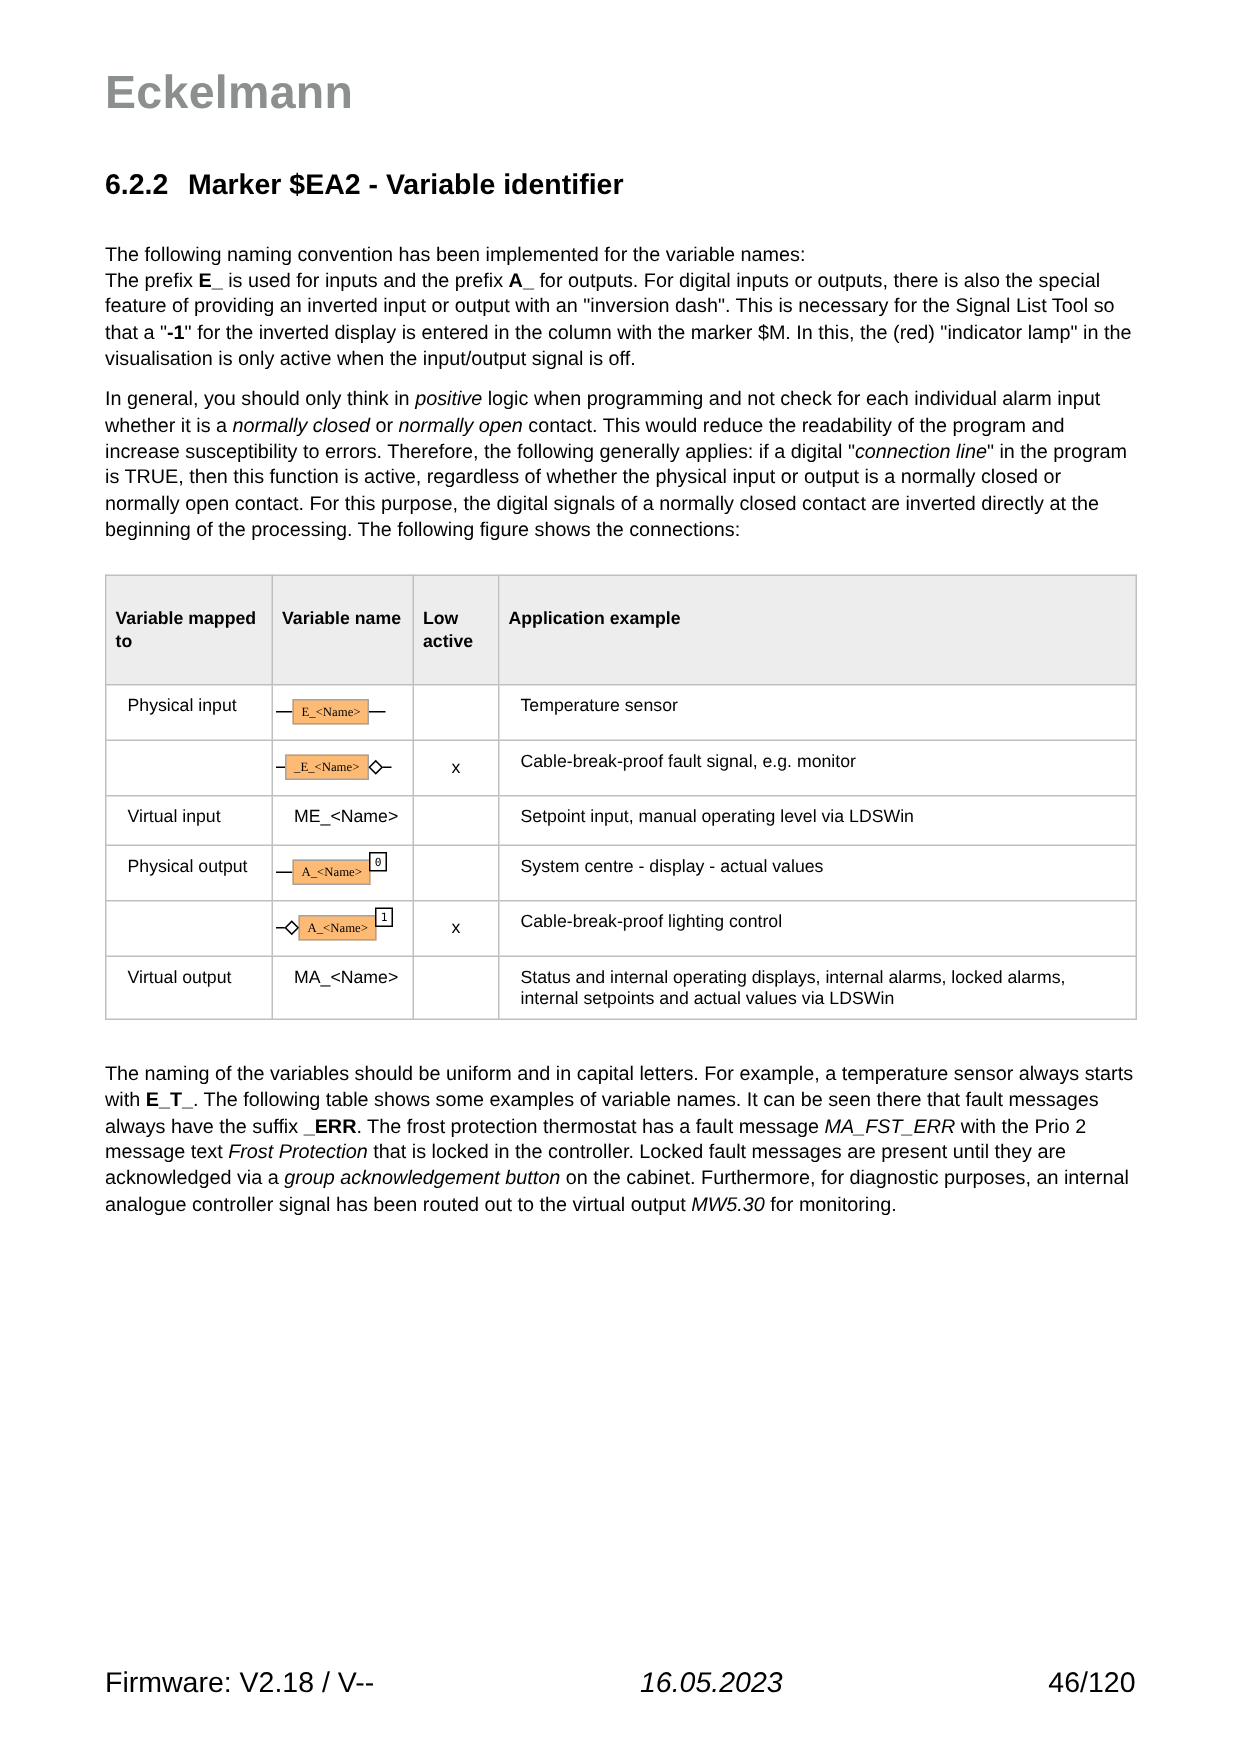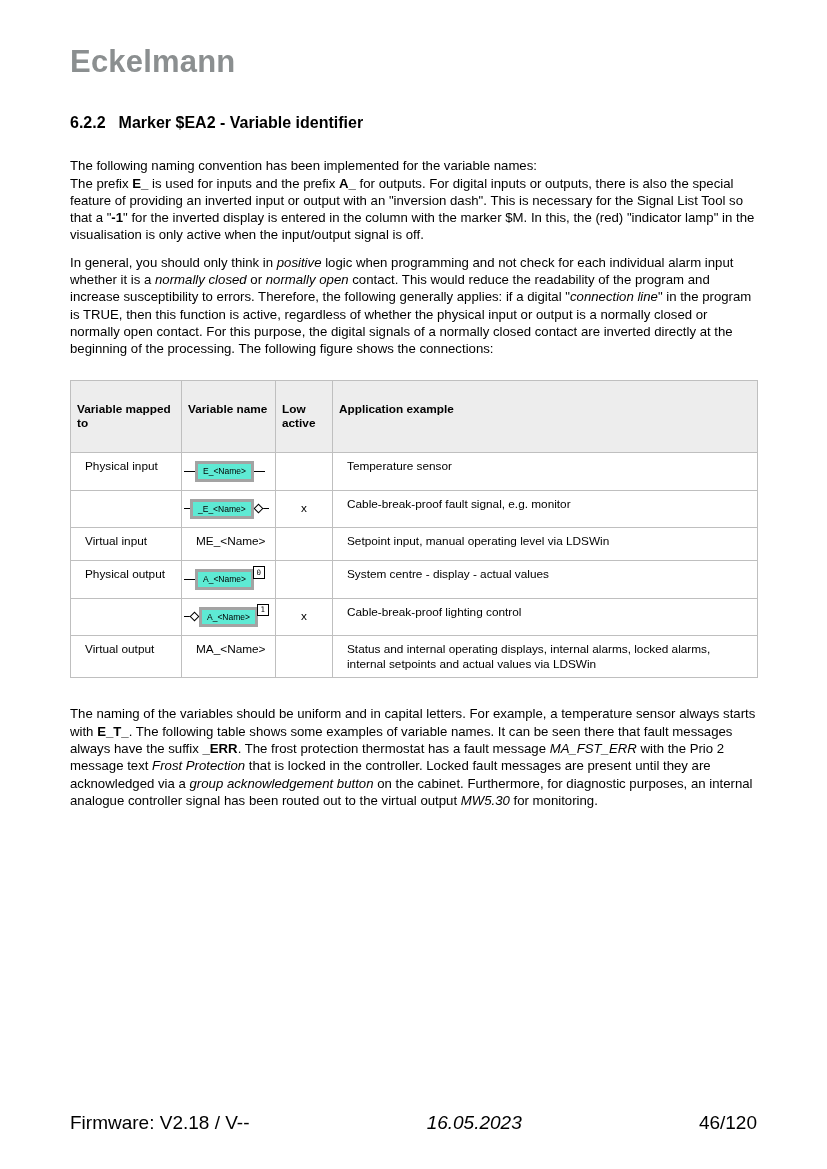--- a/index.html
+++ b/index.html
@@ -13,21 +13,21 @@
   .content { padding: 45px 70px 0 70px; }
 
   .logo {
     font-size: 31px; font-weight: 700; color: #8b8f90;
     letter-spacing: 0.2px; line-height: 1.1;
   }
 
   .heading {
     display: flex; gap: 13px;
     margin: 34px 0 0 0;
-    font-size: 16px; font-weight: 700; line-height: 1.2;
+    font-size: 19px; font-weight: 700; line-height: 1.2;
   }
 
   .para { font-size: 13.2px; line-height: 17.3px; margin: 10px 0 0 0; width: 687px; }
   .para.first { margin-top: 25px; }
   .b { font-weight: 700; }
   .i { font-style: italic; }
 
   table.vartable {
     border-collapse: collapse; table-layout: fixed;
     width: 687px; margin-top: 22px;
@@ -40,22 +40,22 @@
   }
   .vartable thead th { background: #ededed; font-weight: 700; padding: 21px 6px; }
   .vartable td { height: 20px; }
   .vartable td.diag-cell { vertical-align: middle; padding: 8px 2px; }
   .vartable td.low { text-align: center; vertical-align: middle; }
 
   .diagram { display: flex; align-items: center; }
   .wire { width: 11px; height: 0; border-top: 1px solid #000; flex: none; }
   .wire.short { width: 6px; }
   .dbox {
-    border: 3px solid #a3a3a3; background: #5eead4;
-    font-family: Liberation Sans, sans-serif;
+    border: 1px solid #a3a3a3; background: #fdba74;
+    font-family: Liberation Serif, serif;
     font-size: 8.5px; line-height: 1; padding: 3px 5px;
     white-space: nowrap; flex: none;
   }
   .diamond {
     width: 5px; height: 5px; border: 1px solid #000; background: #fff;
     transform: rotate(45deg); flex: none; margin: 0 1px;
   }
   .ind {
     border: 1px solid #000; background: #fff;
     font-family: "DejaVu Sans Mono", monospace;

